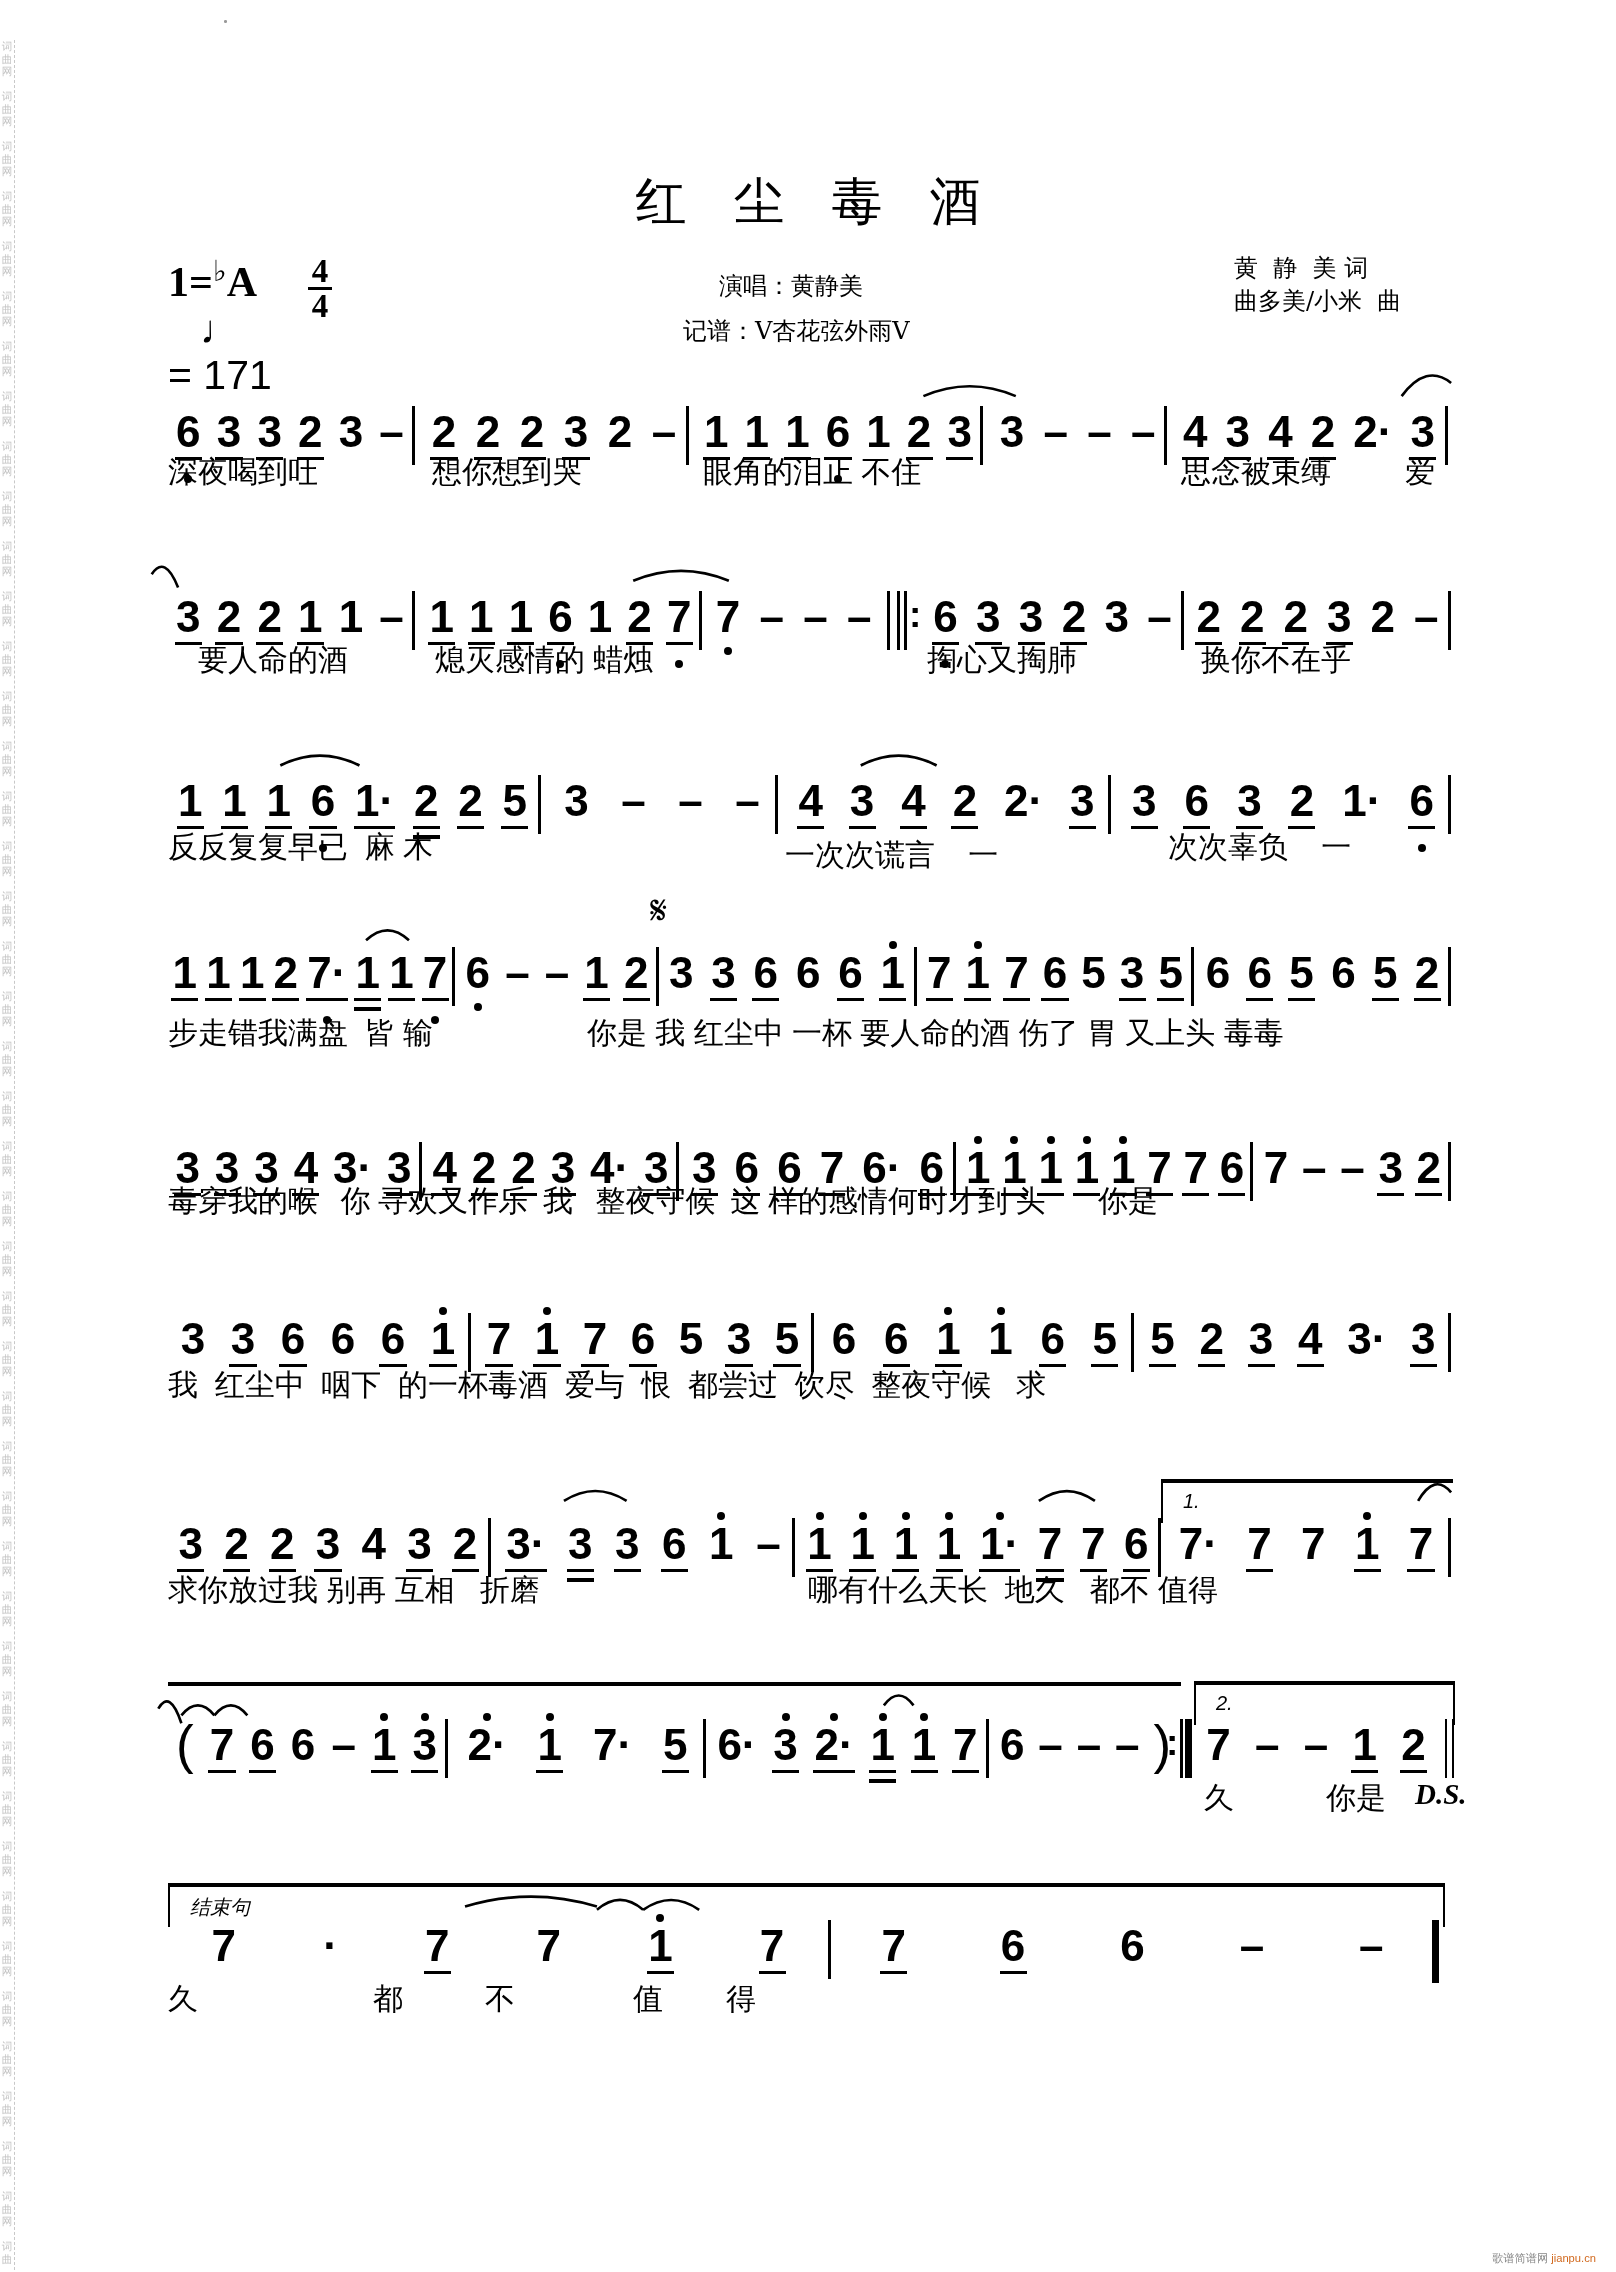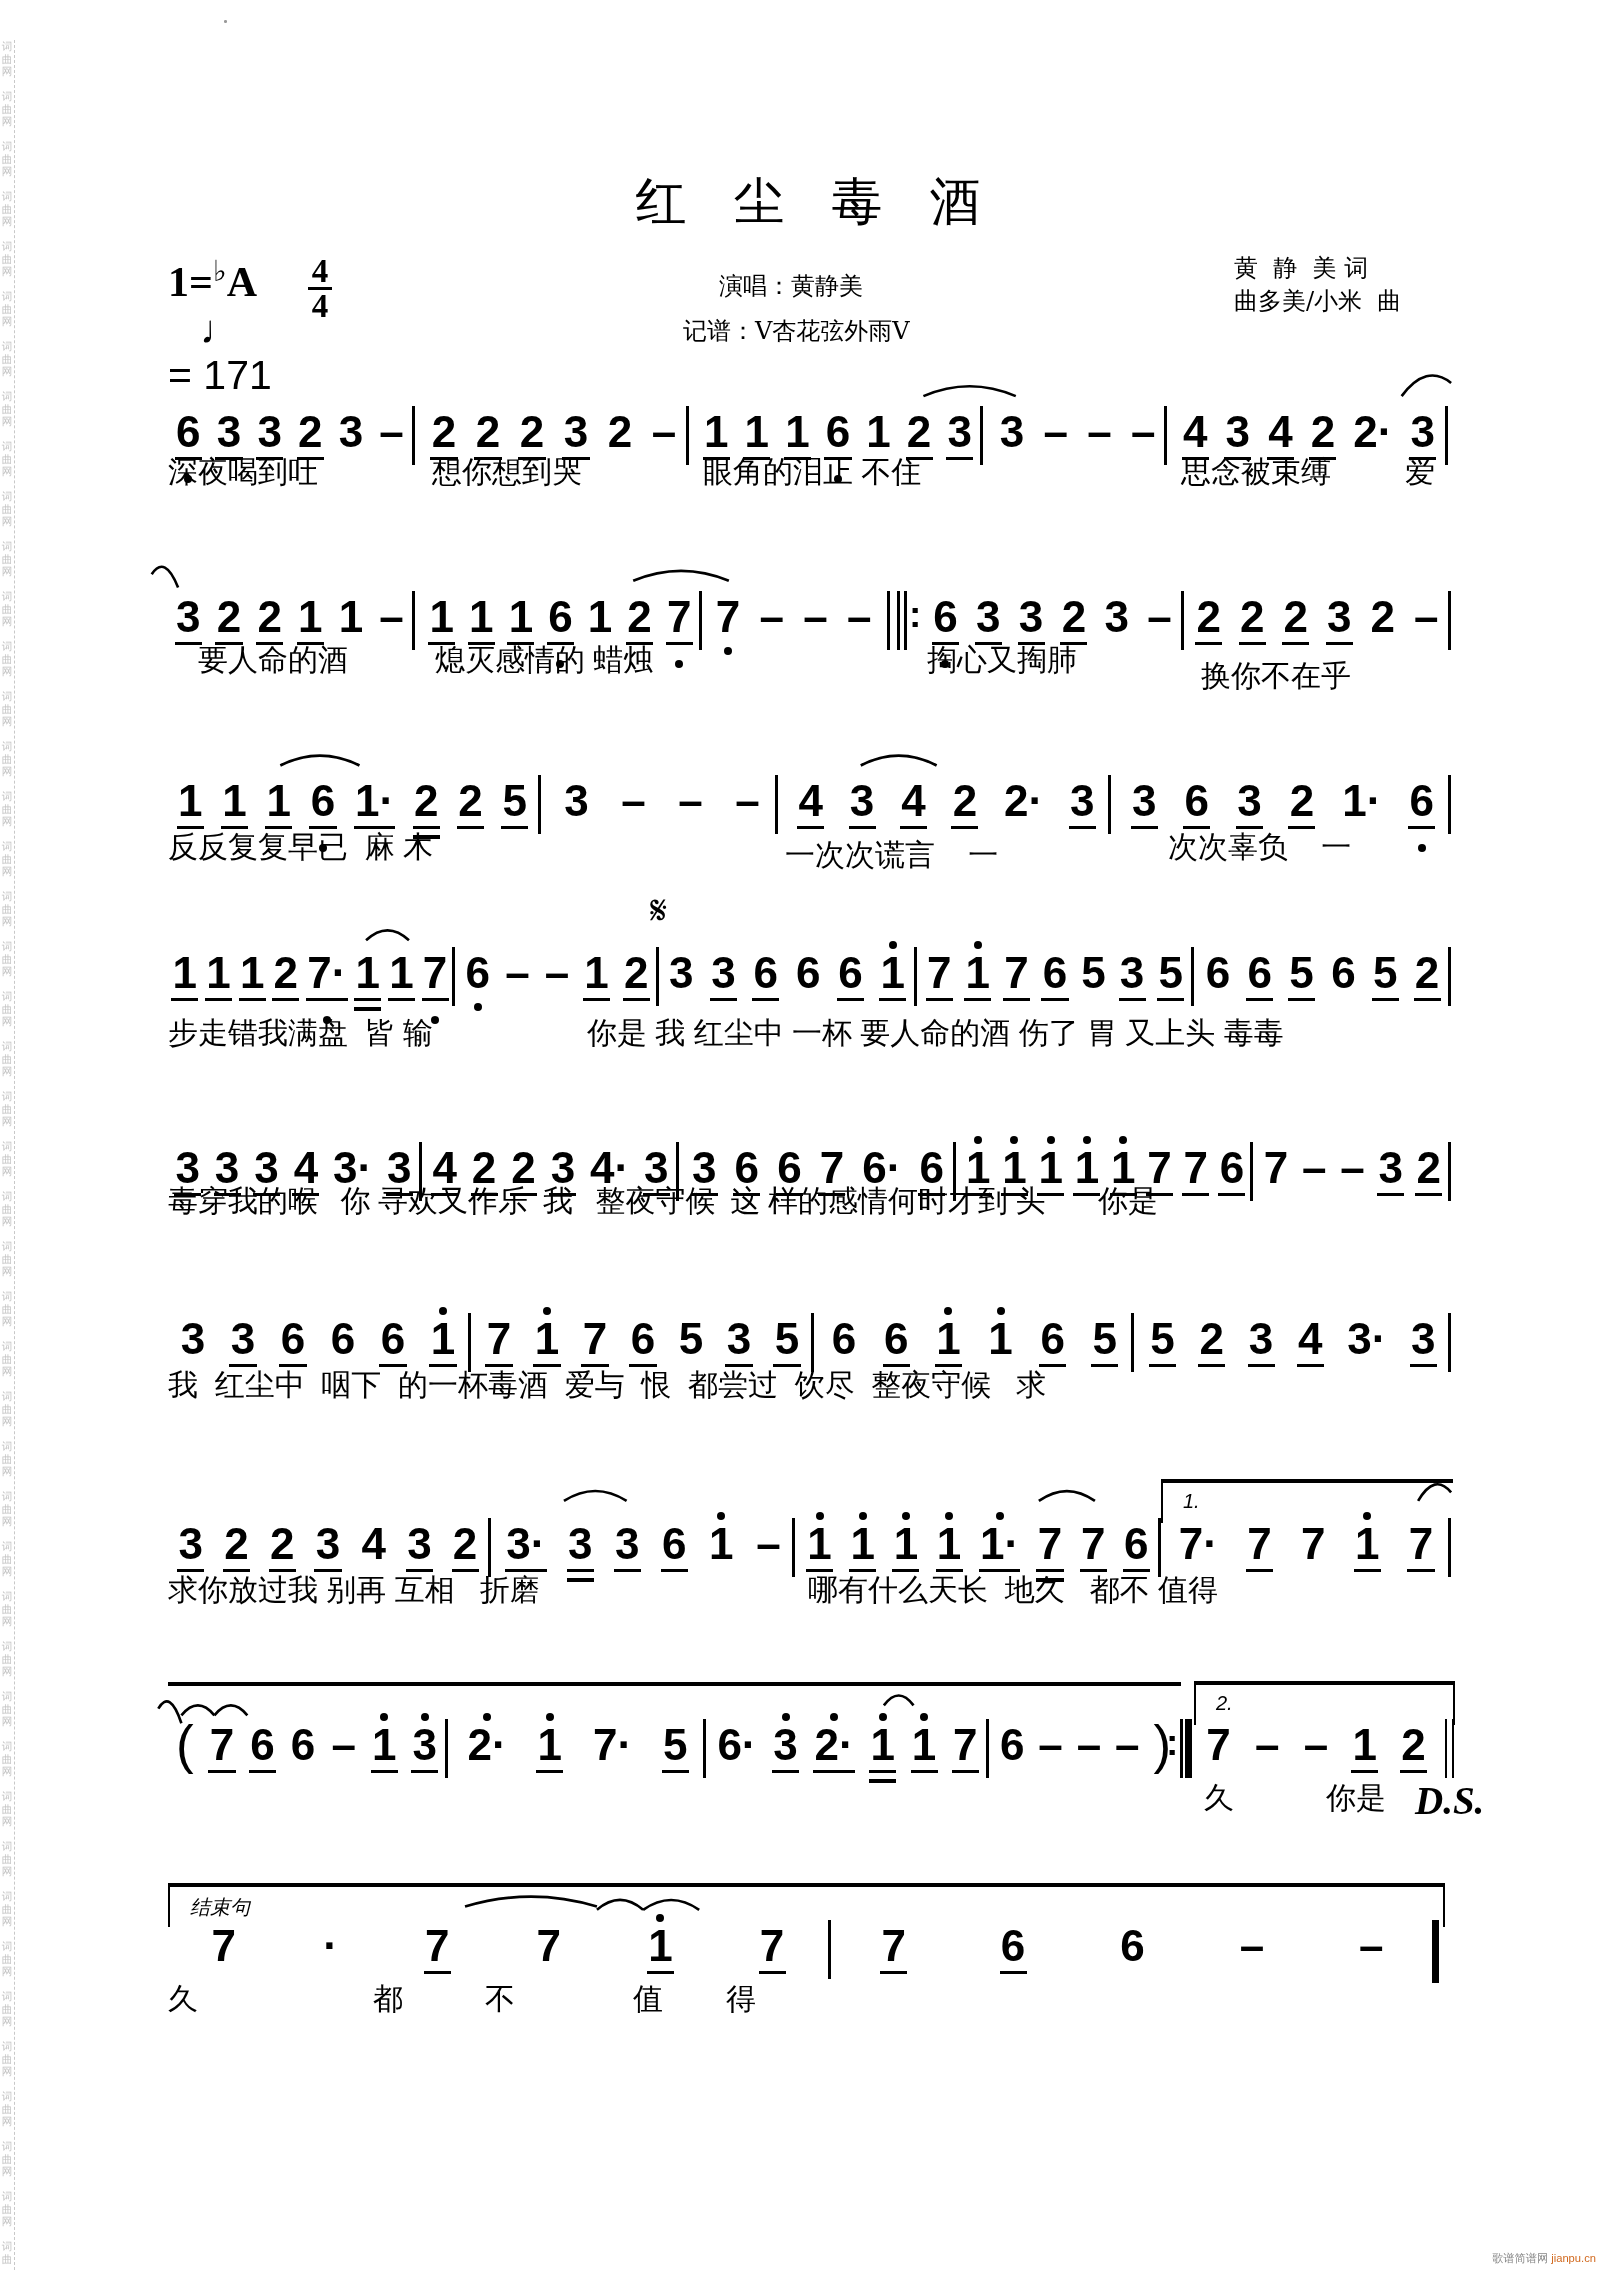--- a/index.html
+++ b/index.html
@@ -22,21 +22,21 @@
   .dot-below{position:absolute;left:50%;transform:translateX(-50%);bottom:-32px;width:8px;height:8px;border-radius:50%;background:#000;}
   .ul{position:absolute;left:1.3px;right:1.3px;height:3.3px;background:#000;}
   .lyric{position:absolute;font-size:30px;white-space:pre;}
   .barline{position:absolute;width:2.6px;background:#000;}
   .barline.double{width:9.2px;background:transparent;border-left:2.6px solid #000;border-right:2.6px solid #000;box-sizing:border-box;}
   .repeat-colon{position:absolute;font-weight:bold;font-size:37px;}
   .volta{position:absolute;border-top:4px solid #000;border-left:2px solid #000;height:40px;}
   .volta.closed{border-right:2px solid #000;}
   .volta-label{position:absolute;font-style:italic;font-size:20px;}
   .segno{position:absolute;font-family:"DejaVu Serif",serif;font-size:40px;}
-  .ds{position:absolute;font-family:"Liberation Serif",serif;font-style:italic;font-weight:bold;font-size:39px;}
+  .ds{position:absolute;font-family:"Liberation Serif",serif;font-style:italic;font-weight:bold;font-size:29px;}
   svg.slurs{position:absolute;left:0;top:0;width:1616px;height:2273px;pointer-events:none;}
   .watermark{position:absolute;right:20px;bottom:6.6px;font-size:11.2px;color:#888;}
   .watermark b{color:#d2691e;font-weight:normal;margin-top:15px;}
   .topmark{position:absolute;left:224px;top:20px;width:2.6px;height:2.6px;background:#999;border-radius:50%;}
 </style>
 </head>
 <body>
 
 <div class="margin-strip" id="strip">
     <span>词</span>
@@ -443,21 +443,21 @@
           <span class="glyph">–</span>
         </div>
       </div>
       <div class="barline" style="left: 1448px; top: -3.3px; height: 59px;"></div>
       <div class="barline" style="left: 897px; top: -3.3px; height: 59px; width: 2.6px;"></div>
       <div class="barline" style="left: 904px; top: -3.3px; height: 59px; width: 2.6px;"></div>
       <div class="repeat-colon" style="left: 909px; top: 0px;">:</div>
       <div class="lyric" style="left: 198px; top: 46px;">要人命的酒</div>
       <div class="lyric" style="left: 435px; top: 46px;">熄灭感情的 蜡烛</div>
       <div class="lyric" style="left: 927px; top: 46px;">掏心又掏肺</div>
-      <div class="lyric" style="left: 1201px; top: 46px; margin-top: 16px;">换你不在乎</div>
+      <div class="lyric" style="left: 1201px; top: 46px;">换你不在乎</div>
     </div>
     <div class="row" style="top: 778px;">
       <div class="measure" style="left: 168px; width: 369px; top: 0px;">
         <div class="note">
           <span class="glyph">1<span class="ul" style="bottom: -5.3px;"></span></span>
         </div>
         <div class="note">
           <span class="glyph">1<span class="ul" style="bottom: -5.3px;"></span></span>
         </div>
         <div class="note">

